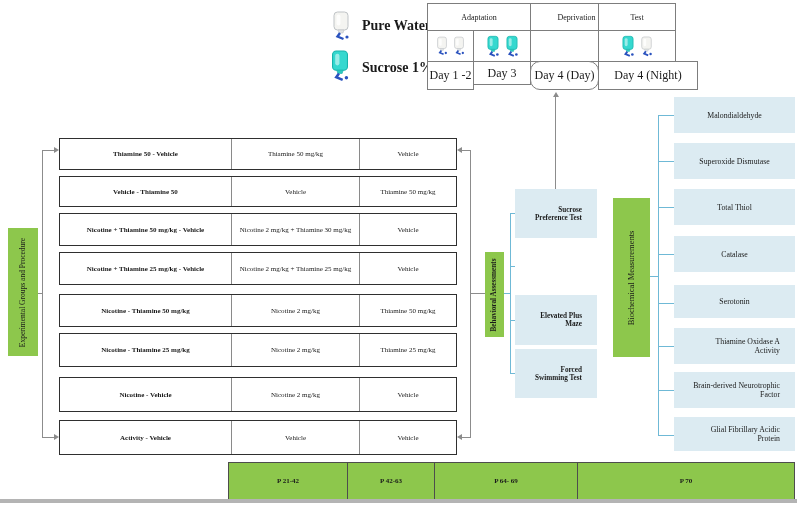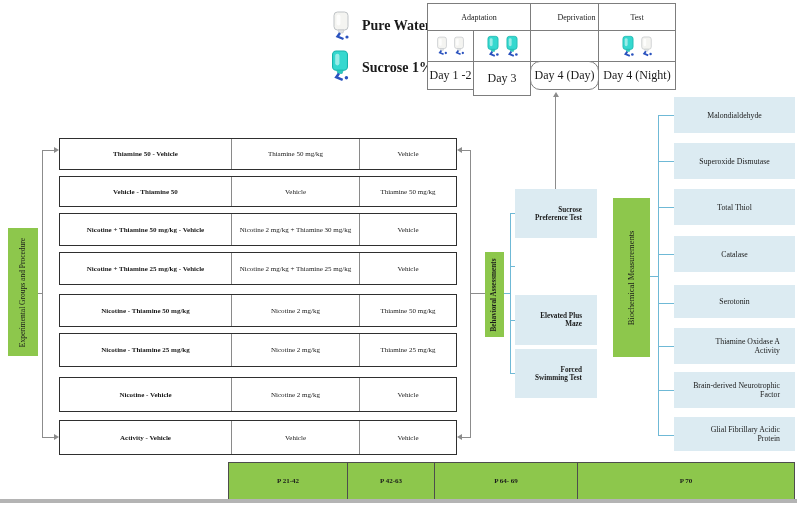--- a/index.html
+++ b/index.html
@@ -128,23 +128,23 @@
       <svg width="15" height="21" viewBox="0 0 22 30">
           <rect x="4" y="1" width="14" height="18" rx="3.5" fill="#f4f4f1" stroke="#bfc3c6" stroke-width="1"></rect>
           <rect x="6.5" y="3.5" width="4" height="11" rx="2" fill="#fff" opacity="0.8"></rect>
           <path d="M8,19 h6 l-1,3 h-4 z" fill="#dfe3e6" stroke="#bfc3c6" stroke-width="0.6"></path>
           <path d="M10,22 l-2.5,3.5 l6,2.5" stroke="#2a52be" stroke-width="2.6" fill="none"></path>
           <circle cx="17" cy="26" r="1.8" fill="#2a52be"></circle>
         </svg>
     </div>
 
     <div class="sched-cell sched-day" style="left:0; top:58px; width:47px; height:29px;">Day 1 -2</div>
-    <div class="sched-cell sched-day" style="left:46px; top:58px; width:58px; height:35px;">Day 3</div>
+    <div class="sched-cell sched-day" style="left:46px; top:58px; width:58px; height:24px;">Day 3</div>
     <div class="sched-cell sched-day" style="left:103px; top:58px; width:69px; height:29px;border-radius:10px;">Day 4 (Day)</div>
-    <div class="sched-cell sched-day" style="left:171px; top:58px; width:78px; height:29px;">Day 4 (Night)</div>
+    <div class="sched-cell sched-day" style="left:171px; top:58px; width:100px; height:29px;">Day 4 (Night)</div>
   </div>
 
   <div class="arr arr-up" style="left:553px; top:92px;"></div>
   <div class="vline" style="left:555px; top:96px; width:1px; height:93px;"></div>
 
   <div class="vlabel" style="left:8px; top:228px; width:30px; height:128px; font-size:7.5px;">
     <span>Experimental Groups and Procedure</span>
   </div>
 
   <div class="hline" style="left:38px; top:293px; width:4px; height:1px;"></div>

